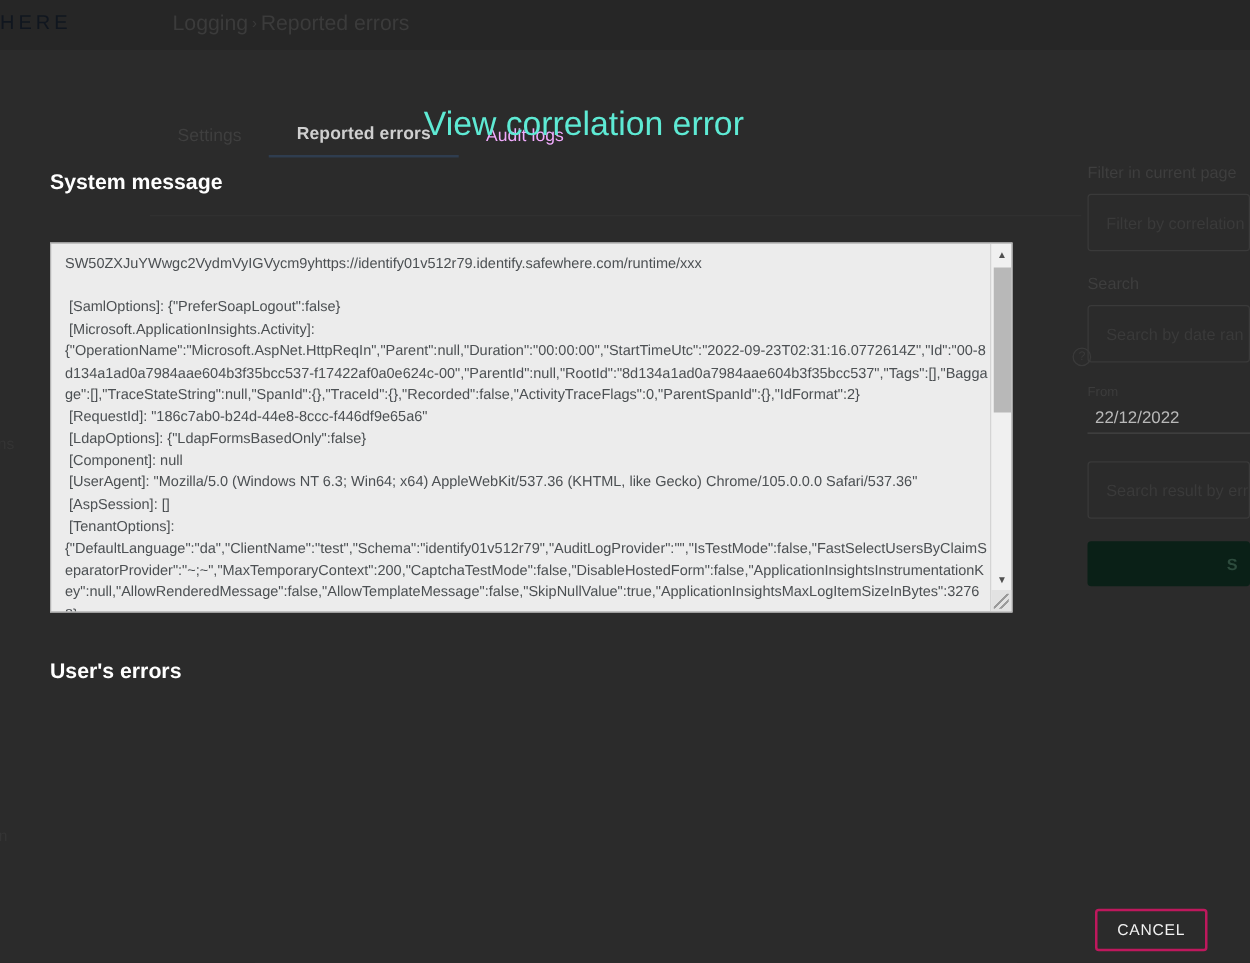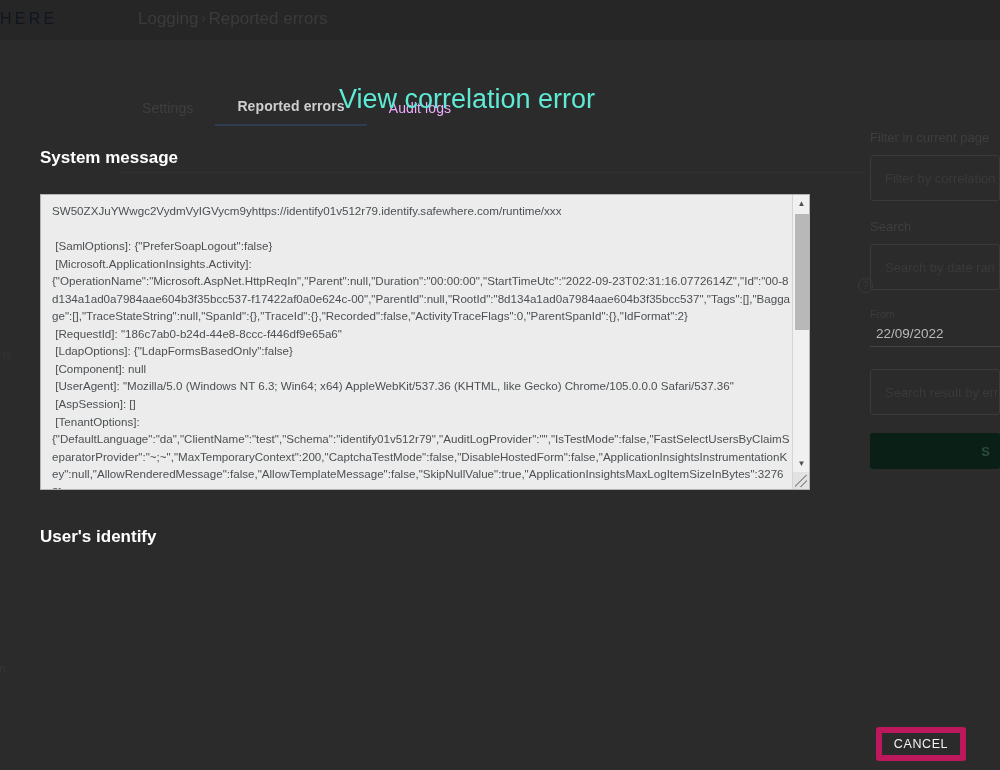--- a/index.html
+++ b/index.html
@@ -93,21 +93,21 @@
     pointer-events: none;
   }
   .modal-title {
     position: absolute; left: 339px; top: 84px;
     font-size: 27px; color: #5eead4; font-weight: 400; white-space: nowrap;
   }
   .modal-section-label {
     position: absolute; font-size: 17px; color: #ffffff; font-weight: bold;
     white-space: nowrap;
   }
-  .sysmsg-label { left: 40px; top: 148px; }
+  .sysmsg-label { left: 40px; top: 136px; }
   .comment-label { left: 40px; top: 527px; }
 
   .sysmsg-box {
     position: absolute; left: 40px; top: 182px;
     width: 770px; height: 296px;
     background: #ececec; border: 1px solid #b3b3b3;
     overflow: hidden;
     margin-top: 12px;
   }
   .sysmsg-text {
@@ -140,21 +140,21 @@
     background: #ececec; border: 1px solid #b3b3b3;
   }
   .comment-text {
     position: absolute; left: 12px; top: 9px;
     font-size: 12.5px; color: #5c6063;
   }
 
   .cancel-btn {
     position: absolute; left: 876px; top: 727px;
     width: 90px; height: 34px;
-    border: 6px solid #be185d; border-radius: 3px;
+    border: 2px solid #be185d; border-radius: 3px;
     background: transparent;
     color: #f2f2f2; font-size: 12.5px; letter-spacing: .6px;
     display: flex; align-items: center; justify-content: center;
     font-family: "Liberation Sans", sans-serif;
     pointer-events: auto; cursor: pointer;
   }
 </style>
 </head>
 <body>
 
@@ -183,21 +183,21 @@
 
     <div class="bg-panel">
       <div class="bg-panel-label">Filter in current page</div>
       <div class="bg-panel-input">Filter by correlation</div>
 
       <div class="bg-panel-label">Search</div>
       <div class="bg-panel-input">Search by date ran</div>
 
       <div class="bg-float-field">
         <div class="bg-float-label">From</div>
-        <div class="bg-float-value">22/09/2022</div>
+        <div class="bg-float-value">22/12/2022</div>
       </div>
 
 
       <div class="bg-panel-input">Search result by err</div>
 
       <div class="bg-green-btn">S</div>
     </div>
 
     <div class="bg-help-icon">?</div>
   </div>
@@ -225,18 +225,18 @@
  [__AspnetActivity__]: {"OperationName":"Microsoft.AspNet.HttpReqIn","Parent":null,"Duration":"00:00:00","StartTimeUtc":"2022-09-</div>
       <div class="sb">
         <div class="sb-up">▲</div>
         <div class="sb-thumb"></div>
         <div class="sb-down">▼</div>
         <div class="sb-corner"></div>
       </div>
       <div class="resize-grip"></div>
     </div>
 
-    <div class="modal-section-label comment-label">User's identify</div>
+    <div class="modal-section-label comment-label">User's errors</div>
 
 
     <button class="cancel-btn">CANCEL</button>
   </div>
 </div>
 
 </body></html>

